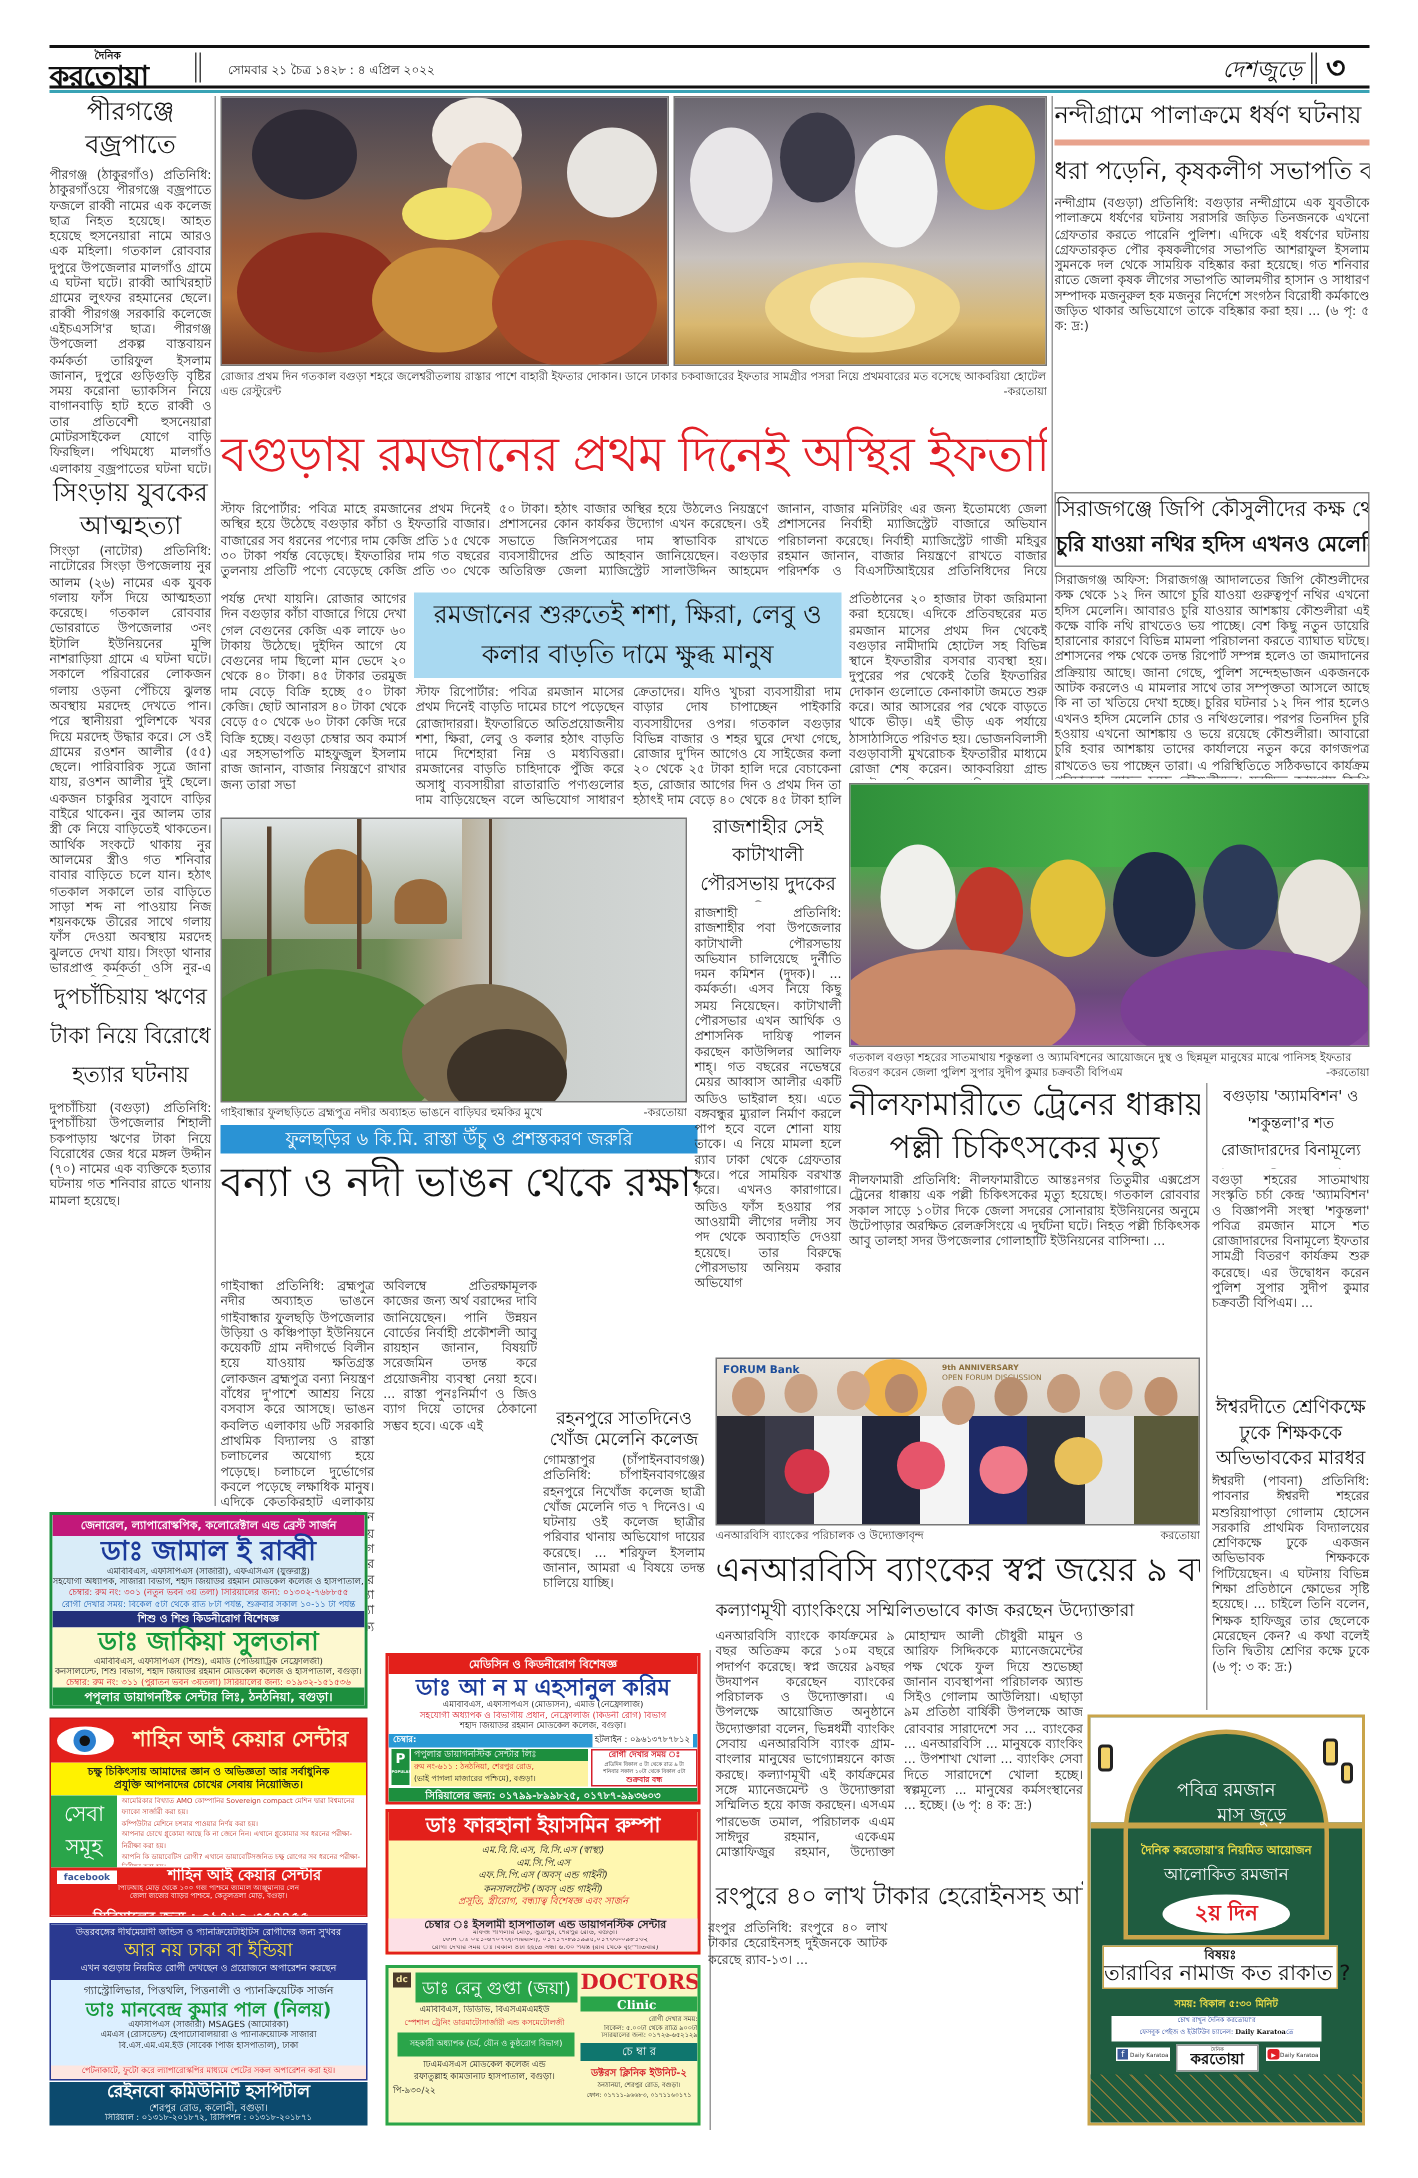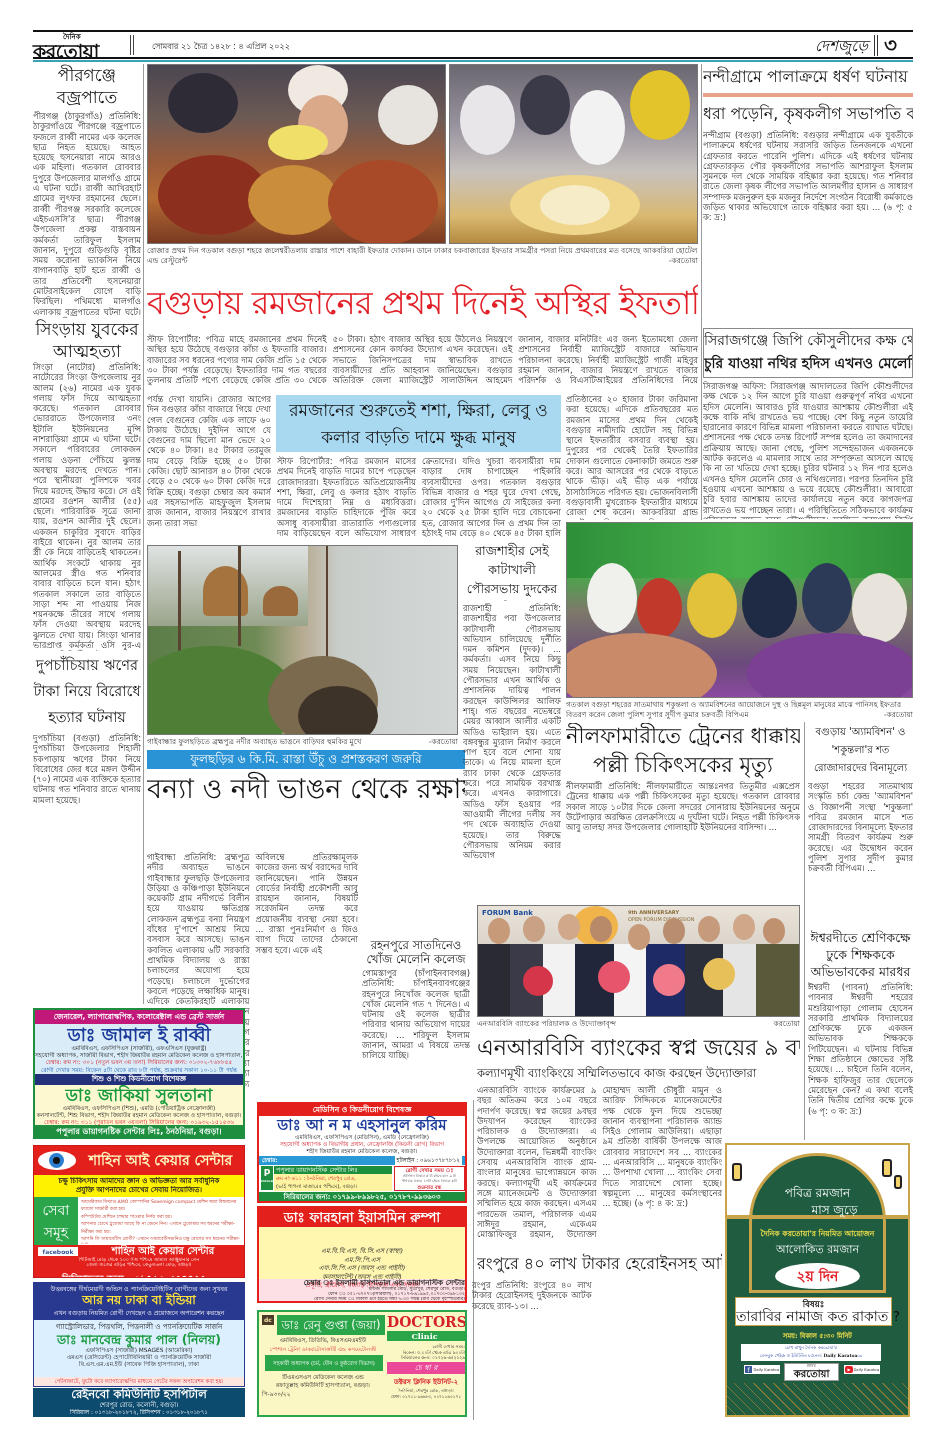--- a/index.html
+++ b/index.html
@@ -231,21 +231,21 @@
       <div style="position:absolute;left:48px;top:0px;width:162px;font-size:10px;line-height:12px;font-weight:bold;white-space:nowrap">শাহিন আই কেয়ার সেন্টার</div>
       <div style="position:absolute;left:0;top:12px;width:210px;font-size:4.8px;line-height:5.5px;white-space:nowrap;overflow:hidden">পিটিআই মোড় থেকে ১০০ গজ পশ্চিমে জামাল আঞ্জুমানার লেন</div>
       <div style="position:absolute;left:0;top:17px;width:210px;font-size:4.8px;line-height:5.5px;white-space:nowrap;overflow:hidden">জেলা জজের বাড়ির পশ্চিমে, কেতুলতলা মোড়, বগুড়া।</div>
       <div style="position:absolute;left:0;top:28px;width:200px;font-size:9.5px;line-height:11px;font-weight:bold;white-space:nowrap">সিরিয়ালের জন্য : ০১৭৬০-৩৫৪৪৫৫</div>
     </div>
   </div>
 
   <div class="abs ad" style="left:33px;top:1282px;width:212px;height:105px;border:1px solid #2a3990;background:#dcefff">
     <div style="background:#2a3990;height:37px;color:#fff;padding-top:2px">
       <div style="font-size:6.2px;line-height:8px;white-space:nowrap;overflow:hidden">উত্তরবঙ্গের দীর্ঘমেয়াদী জন্ডিস ও প্যানক্রিয়েটাইটিস রোগীদের জন্য সুখবর</div>
-      <div style="font-size:12px;line-height:15px;color:#ffe23a;font-weight:bold;white-space:nowrap">আর নয় ঢাকা বা ইন্ডিয়া</div>
+      <div style="font-size:12px;line-height:15px;color:#ffe23a;font-weight:normal;white-space:nowrap">আর নয় ঢাকা বা ইন্ডিয়া</div>
       <div style="font-size:6.2px;line-height:9px;white-space:nowrap;overflow:hidden">এখন বগুড়ায় নিয়মিত রোগী দেখছেন ও প্রয়োজনে অপারেশন করছেন</div>
     </div>
     <div style="height:57px;padding-top:2px">
       <div style="font-size:7.2px;line-height:10px;white-space:nowrap;overflow:hidden">গ্যাস্ট্রোলিভার, পিত্তথলি, পিত্তনালী ও প্যানক্রিয়েটিক সার্জন</div>
       <div style="font-size:12.5px;line-height:15px;color:#169a3c;font-weight:bold;white-space:nowrap">ডাঃ মানবেন্দ্র কুমার পাল (নিলয়)</div>
       <div class="t6" style="white-space:nowrap;overflow:hidden">এফসিপিএস (সার্জারী) MSAGES (আমেরিকা)</div>
       <div class="t6" style="white-space:nowrap;overflow:hidden">এমএস (রেসিডেন্ট) হেপাটোবিলিয়ারী ও প্যানক্রিয়েটিক সার্জারী</div>
       <div class="t6" style="white-space:nowrap;overflow:hidden">বি.এস.এম.এম.ইউ (সাবেক পিজি হাসপাতাল), ঢাকা</div>
     </div>
     <div style="height:9px;background:#fde6e0;color:#d6202b;font-size:5.4px;line-height:9px;white-space:nowrap;overflow:hidden">পেটনাকাটে, ফুটো করে ল্যাপারোস্কপির মাধ্যমে পেটের সকল অপারেশন করা হয়।</div>
@@ -282,28 +282,28 @@
         <div style="font-size:3.6px;line-height:5px;white-space:nowrap;overflow:hidden">প্রতিদিন বিকাল ৫ টা থেকে রাত ৯ টা</div>
         <div style="font-size:3.6px;line-height:5px;white-space:nowrap;overflow:hidden">শনিবার সকাল ১০টা থেকে বিকাল ৫টা</div>
         <div style="font-size:5px;line-height:6px;color:#d6202b;font-weight:bold">শুক্রবার বন্ধ</div>
       </div>
     </div>
     <div style="height:11px;background:#1d8f3e;color:#fff;font-size:6.8px;line-height:11px;font-weight:bold;white-space:nowrap;overflow:hidden">সিরিয়ালের জন্য: ০১৭৯৯-৮৯৯৮২৫, ০১৭৮৭-৯৯৩৬০৩</div>
   </div>
 
   <div class="abs ad" style="left:257px;top:1206px;width:210px;height:97px;border:2px solid #e3201b;background:#fff7b0">
     <div style="height:19px;background:#e3201b;color:#fff;font-size:13.5px;line-height:19px;font-weight:bold;white-space:nowrap">ডাঃ ফারহানা ইয়াসমিন রুম্পা</div>
-    <div style="height:52px;padding-top:20px">
+    <div style="height:52px;padding-top:2px">
       <div class="i" style="font-size:6.4px;line-height:8.6px">এম.বি.বি.এস, বি.সি.এস (স্বাস্থ্য)</div>
       <div class="i" style="font-size:6.4px;line-height:8.6px">এম.সি.পি.এস</div>
       <div class="i" style="font-size:6.4px;line-height:8.6px">এফ.সি.পি.এস (অবস্ এন্ড গাইনী)</div>
       <div class="i" style="font-size:6.4px;line-height:8.6px">কনসালটেন্ট (অবস্ এন্ড গাইনী)</div>
       <div class="i" style="font-size:6.4px;line-height:8.6px;color:#d6202b;white-space:nowrap">প্রসূতি, স্ত্রীরোগ, বন্ধ্যাত্ব বিশেষজ্ঞ এবং সার্জন</div>
     </div>
-    <div style="height:22px;background:#fde0e6;text-align:right;padding-left:3px">
+    <div style="height:22px;background:#fde0e6;text-align:center;padding-left:3px">
       <div style="font-size:7.2px;line-height:8px;font-weight:bold;white-space:nowrap;overflow:hidden">চেম্বার ঃ ইসলামী হাসপাতাল এন্ড ডায়াগনস্টিক সেন্টার</div>
       <div style="font-size:4.6px;line-height:4.8px;white-space:nowrap;overflow:hidden">মফিজ পাগলার মোড়, সুত্রাপুর, শেরপুর রোড, বগুড়া।</div>
       <div style="font-size:4.6px;line-height:4.8px;white-space:nowrap;overflow:hidden">ফোন ঃ ০৫১-৬৭০৭৩(সিরিয়াল), ০১৭১৭-৮৯১৯৯৫,০১৭৩৩-০৯৮১৩২</div>
       <div style="font-size:4.6px;line-height:4.8px;white-space:nowrap;overflow:hidden">রোগী দেখার সময় ঃ বিকাল ৪টা হইতে সন্ধা ৬.৩০ পর্যন্ত (রবি থেকে বৃহস্পতিবার)</div>
     </div>
   </div>
 
   <div class="abs ad" style="left:257px;top:1310px;width:210px;height:107px;border:2px solid #2aa54a;background:#fbf7c4">
     <div style="position:absolute;left:3px;top:3px;width:12px;height:10px;background:#4a3a2a;color:#f0e0a0;font-size:6px;line-height:10px;font-weight:bold">dc</div>
     <div style="position:absolute;left:18px;top:3px;width:108px;height:20px;background:#2aa54a;color:#fff;font-size:11.5px;line-height:20px;white-space:nowrap;overflow:hidden">ডাঃ রেনু গুপ্তা (জয়া)</div>
@@ -313,21 +313,21 @@
     <div class="t6" style="position:absolute;left:2px;top:62px;width:124px;white-space:nowrap;overflow:hidden">টিএমএসএস মেডিকেল কলেজ এন্ড</div>
     <div class="t6" style="position:absolute;left:2px;top:70px;width:124px;white-space:nowrap;overflow:hidden">রফাতুল্লাহ কমিউনিটি হাসপাতাল, বগুড়া।</div>
     <div class="t6" style="position:absolute;left:3px;top:79px;width:60px;text-align:left">পি-৯৩০/২২</div>
     <div style="position:absolute;left:128px;top:2px;width:78px;font-family:'DejaVu Serif',serif;font-size:14px;line-height:17px;font-weight:bold;color:#d6202b">DOCTORS</div>
     <div style="position:absolute;left:128px;top:19px;width:78px;height:10px;background:#2aa54a;color:#fff;font-family:'DejaVu Serif',serif;font-size:8px;line-height:10px;font-weight:bold;padding-right:3px">Clinic</div>
     <div style="position:absolute;left:128px;top:32px;width:78px;font-size:4.4px;line-height:5.5px;text-align:right">
       <div>রোগী দেখার সময়:</div>
       <div style="white-space:nowrap;overflow:hidden">বিকেল: ৫.০০টা থেকে রাত্রি ৯০০টা</div>
       <div style="white-space:nowrap;overflow:hidden">সিরিয়ালের জন্য: ০১৭২৬-৬৫২১২৯</div>
     </div>
-    <div style="position:absolute;left:128px;top:50px;width:78px;height:12px;background:#ec4899;color:#fff;font-size:7.5px;line-height:12px;font-style:italic">চে ম্বা র</div>
+    <div style="position:absolute;left:128px;top:50px;width:78px;height:12px;background:#0f766e;color:#fff;font-size:7.5px;line-height:12px;">চে ম্বা র</div>
     <div style="position:absolute;left:128px;top:66px;width:78px;font-size:6.6px;line-height:9px;color:#d6202b;font-weight:bold;white-space:nowrap;overflow:hidden">ডক্টরস ক্লিনিক ইউনিট-২</div>
     <div style="position:absolute;left:128px;top:76px;width:78px;font-size:4.4px;line-height:6px;white-space:nowrap;overflow:hidden">ঠনঠনিয়া, শেরপুর রোড, বগুড়া।</div>
     <div style="position:absolute;left:128px;top:82px;width:78px;font-size:4.2px;line-height:6px;white-space:nowrap;overflow:hidden">ফোন: ০১৭১১-৯৬৬৮৩, ০১৭১১৬০১৭১</div>
   </div>
 
   <div class="abs ad" style="left:725px;top:1143px;width:185px;height:274px;background:#fff;border:2px solid #c9a44a">
     <div style="position:absolute;left:0;top:0;width:181px;height:270px;background:#1f5c40"></div>
     <div style="position:absolute;left:0;top:0;width:181px;height:70px;background:#fff"></div>
     <div style="position:absolute;left:22px;top:8px;width:137px;height:140px;border:3px solid #c9a44a;border-radius:70px 70px 0 0;background:#1f5c40"></div>
     <div style="position:absolute;left:0;top:70px;width:181px;height:4px;background:#c9a44a"></div>

